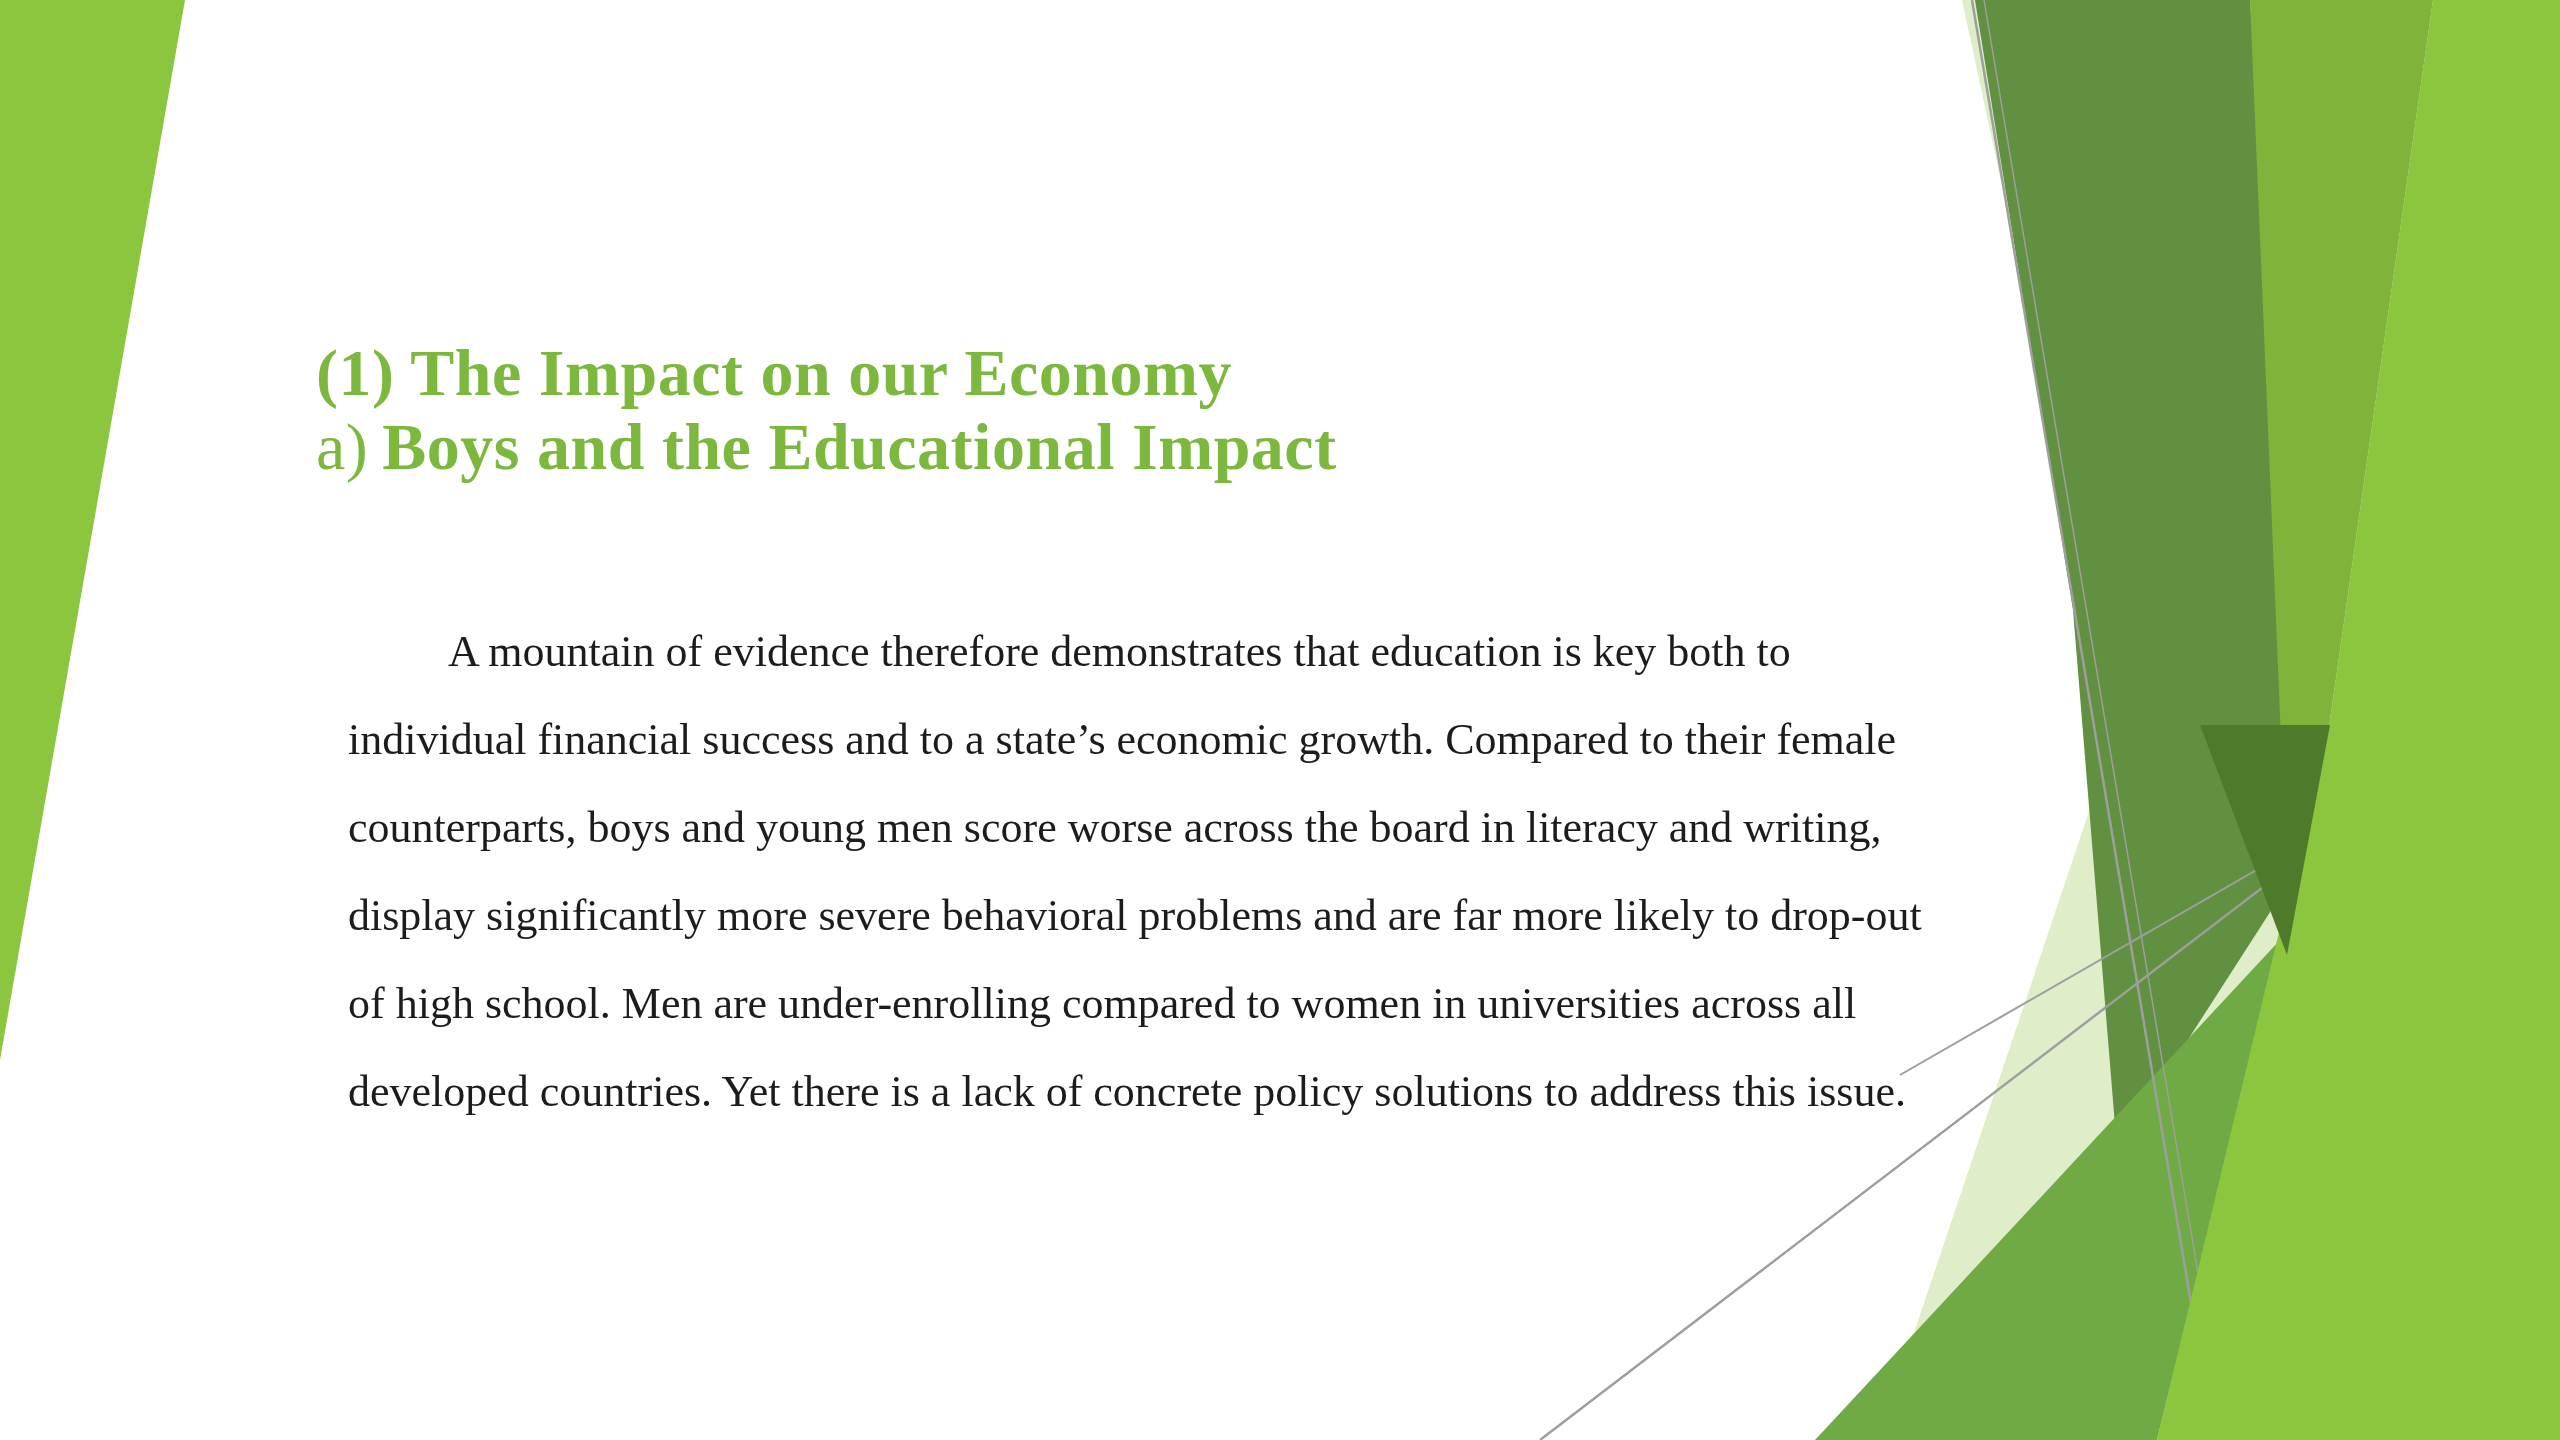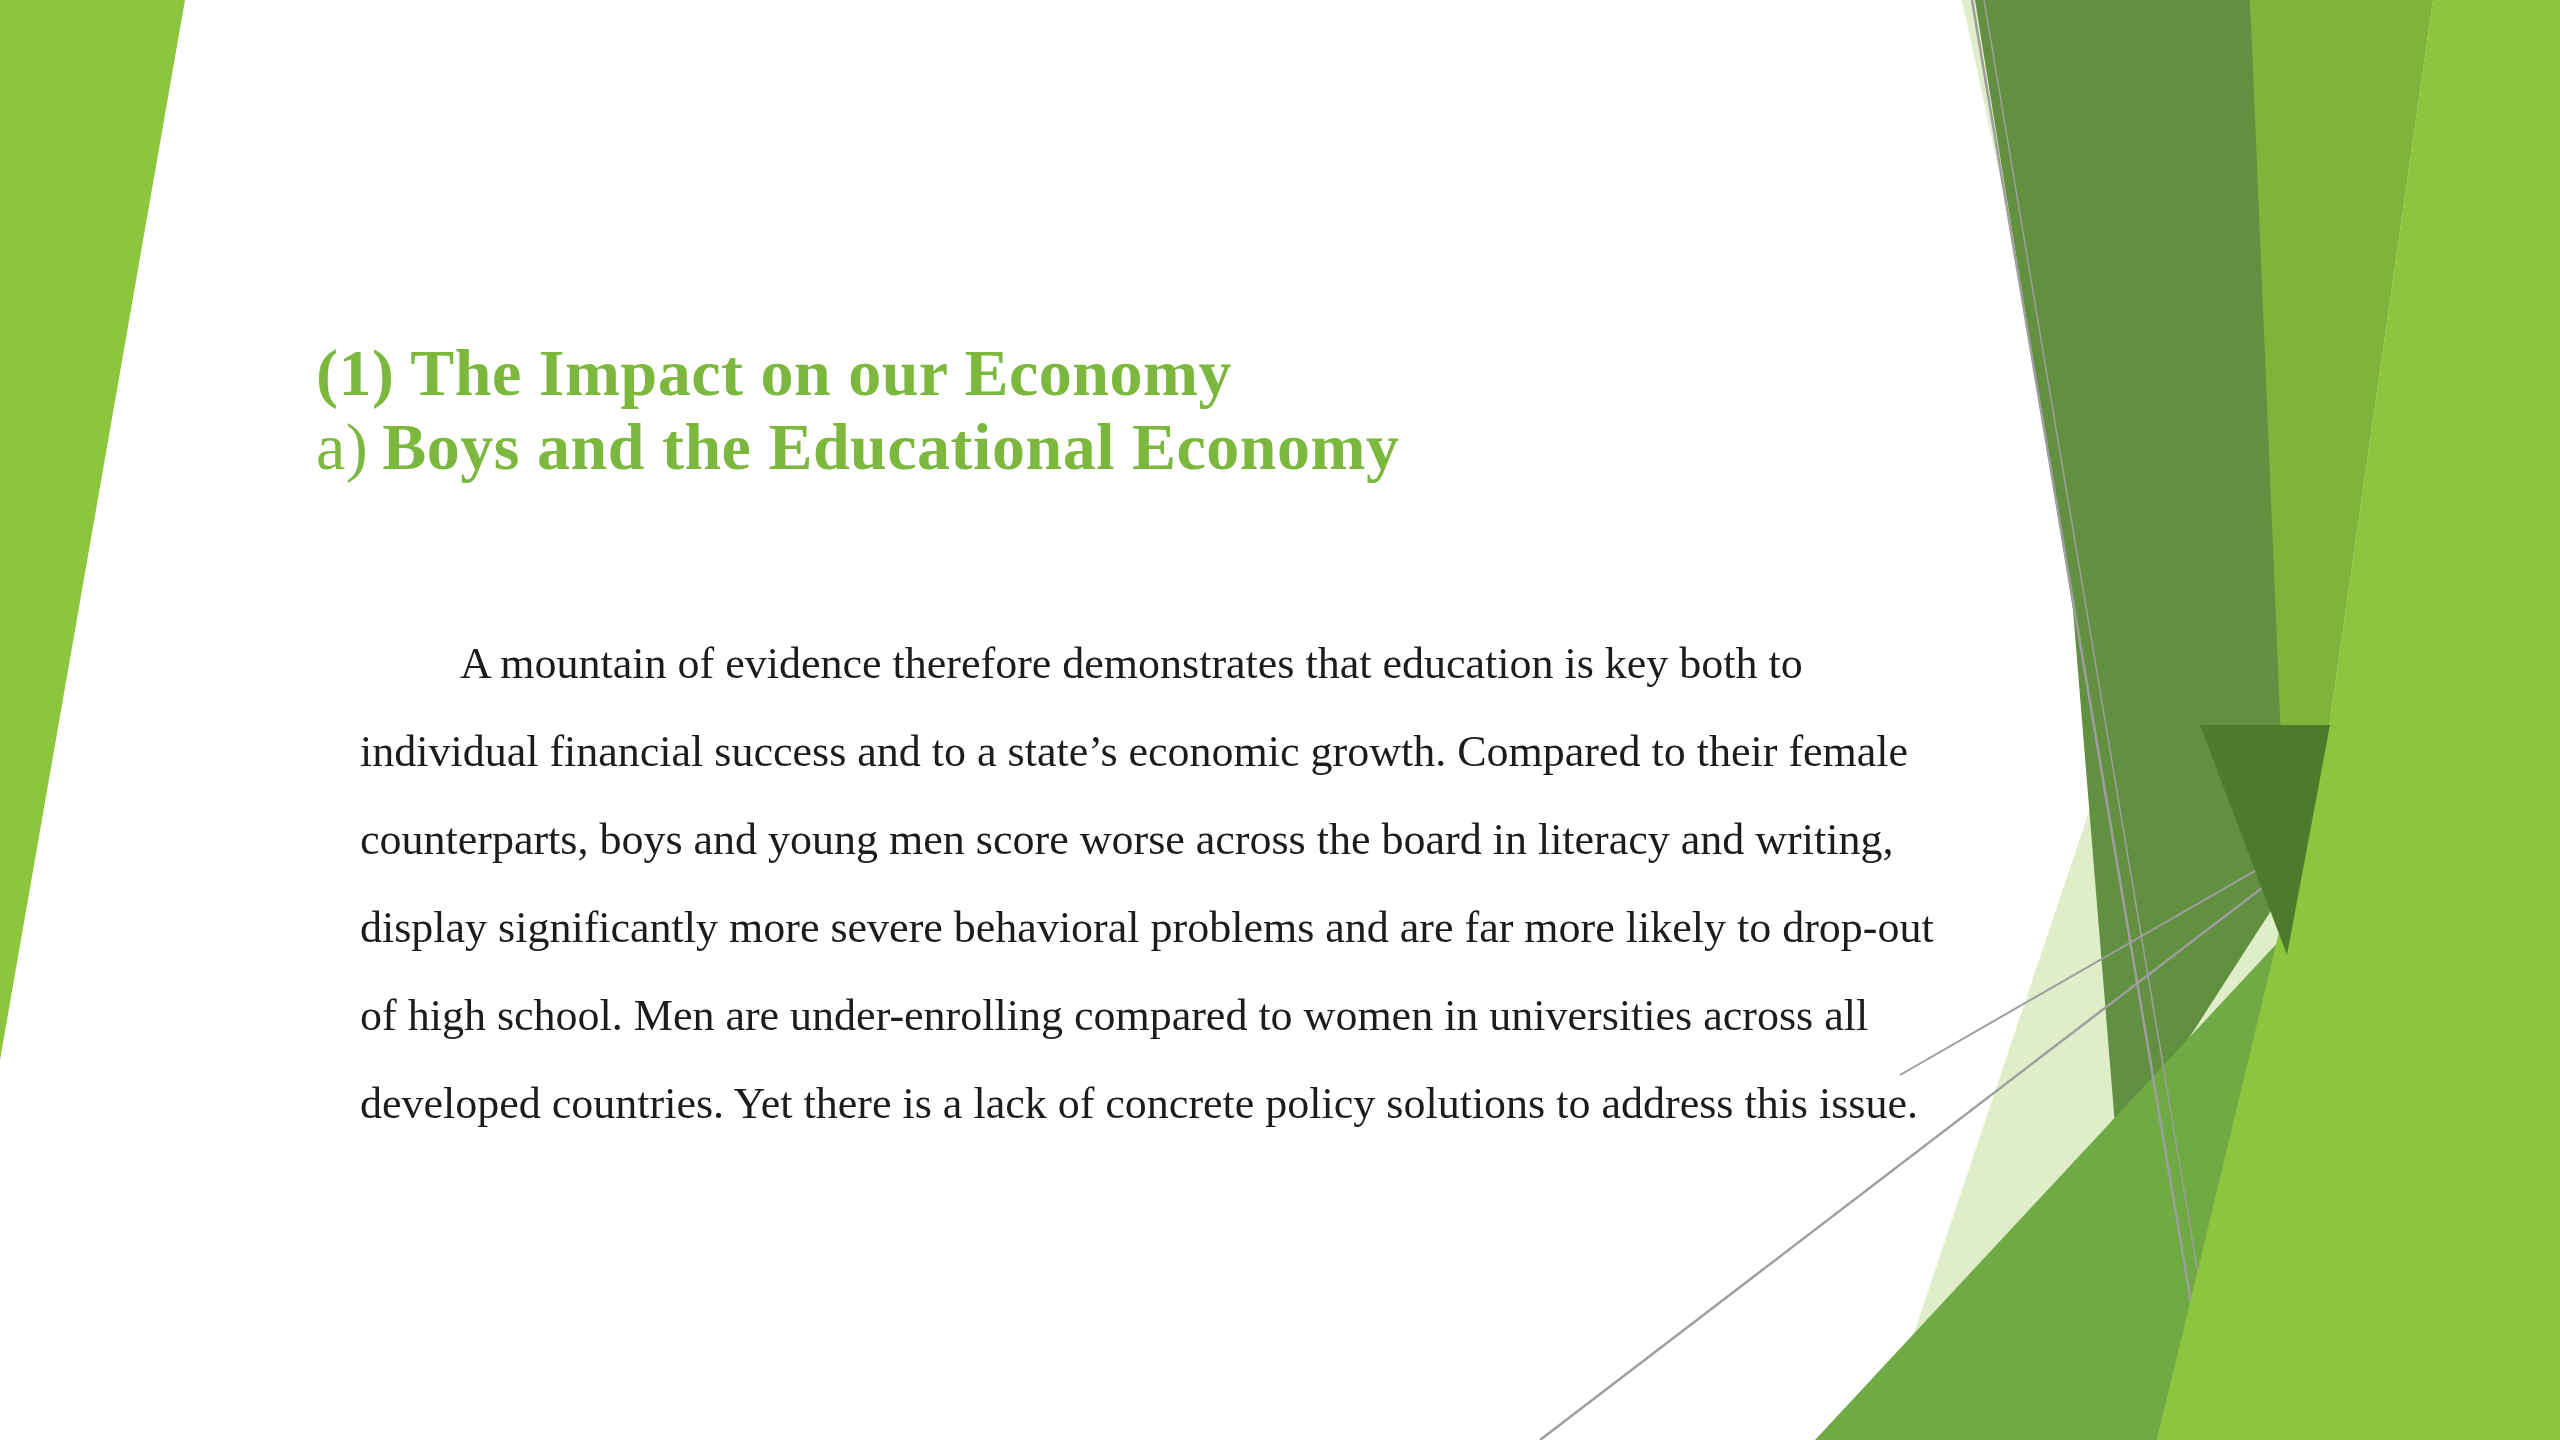--- a/index.html
+++ b/index.html
@@ -43,21 +43,21 @@
     position: absolute;
     left: 348px;
     top: 608px;
     width: 1600px;
     color: var(--body-ink, #1C1C1C);
     font-size: 44px;
     line-height: 88px;
     font-weight: 400;
   }
   .body-block p {
-    margin: 12px;
+    margin: 0;
     text-indent: 100px;
   }
 </style>
 </head>
 <body>
 
 <div class="slide">
 
   <svg class="deco-svg" viewBox="0 0 2560 1440" aria-hidden="true">
 
@@ -77,21 +77,21 @@
     <polygon points="2250,0 2433,0 2330,720 2290,953" fill="#7FB33A"></polygon>
 
     <polygon points="2433,0 2560,0 2560,1440 2157,1440 2330,720" fill="#8CC63E"></polygon>
 
     <polygon points="2200,725 2330,725 2287,955" fill="#4E7A2C"></polygon>
   </svg>
 
   <div class="title-block">
     <span class="title-line">(1) The Impact on our Economy</span>
     <span class="title-line">
-      <span class="title-prefix">a)</span><span>Boys and the Educational Economy</span>
+      <span class="title-prefix">a)</span><span>Boys and the Educational Impact</span>
     </span>
   </div>
 
   <div class="body-block">
     <p>A mountain of evidence therefore demonstrates that education is key both to individual financial success and to a state’s economic growth. Compared to their female counterparts, boys and young men score worse across the board in literacy and writing, display significantly more severe behavioral problems and are far more likely to drop-out of high school. Men are under-enrolling compared to women in universities across all developed countries. Yet there is a lack of concrete policy solutions to address this issue.</p>
   </div>
 
 </div>
 
 </body></html>

